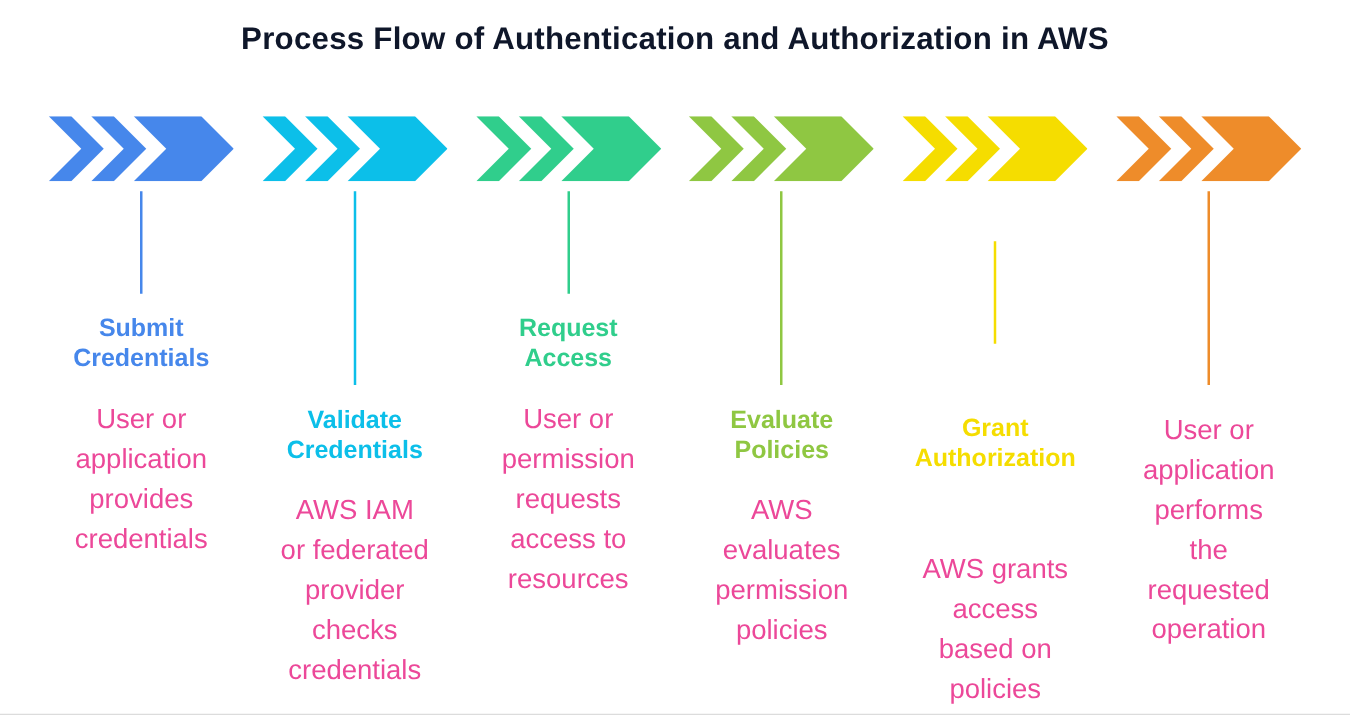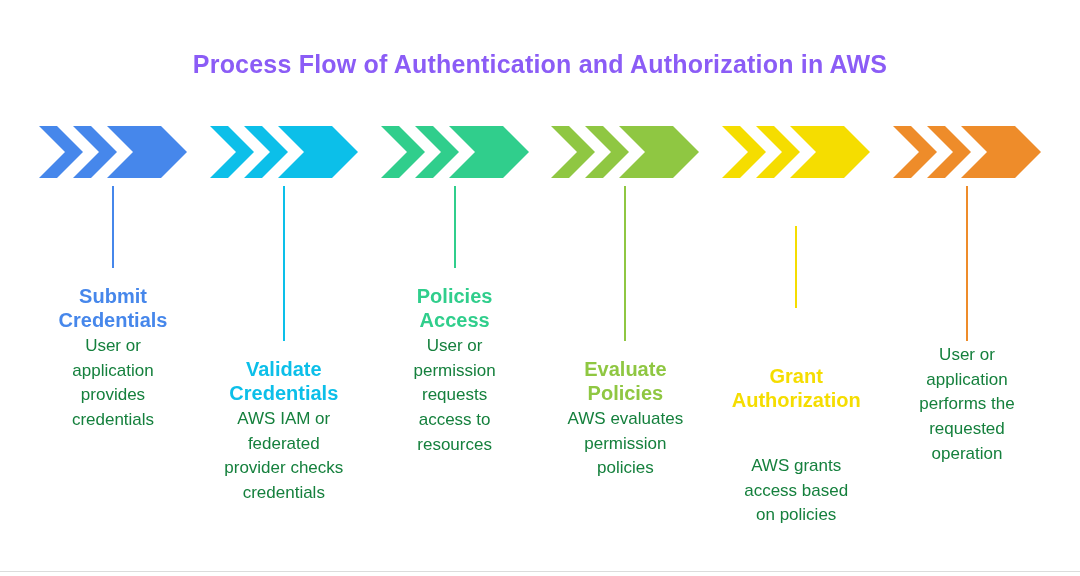--- a/index.html
+++ b/index.html
@@ -6,25 +6,25 @@
   html, body { background: #ffffff; }
   .canvas {
     position: relative;
     width: 1080px;
     height: 576px;
     background: #ffffff;
     overflow: hidden;
     font-family: "Liberation Sans", sans-serif;
   }
   .page-title {
-    margin-top: 50px;
+    margin-top: 17px;
     text-align: center;
     font-size: 25px;
     font-weight: bold;
-    color: #8b5cf6;
+    color: #0f172a;
     letter-spacing: 0.2px;
   }
   .steps-row {
     display: flex;
     justify-content: space-between;
     align-items: flex-start;
     padding: 0 38px;
     margin-top: 47px;
   }
   .step {
@@ -50,26 +50,26 @@
   .step-title {
     margin-top: 16px;
     max-width: 134px;
     font-size: 20px;
     font-weight: bold;
     line-height: 1.2;
     text-align: center;
     color: currentColor;
   }
   .step-desc {
-    margin-top: 2px;
+    margin-top: 20px;
     max-width: 120px;
-    font-size: 17px;
+    font-size: 22px;
     line-height: 1.45;
     text-align: center;
-    color: #15803d;
+    color: #ec4899;
   }
   .bottom-divider {
     position: absolute;
     left: 0;
     right: 0;
     bottom: 4px;
     height: 1px;
     background: #dcdcdc;
   }
 </style>
@@ -104,21 +104,21 @@
       <div class="step-desc">AWS IAM or federated provider checks credentials</div>
     </div>
 
     <div class="step high" style="color: rgb(48, 206, 140);">
       <svg class="arrow-icon" viewBox="0 0 148 52" xmlns="http://www.w3.org/2000/svg">
         <polygon points="0,0 18,0 44,26 18,52 0,52 26,26"></polygon>
         <polygon points="34,0 52,0 78,26 52,52 34,52 60,26"></polygon>
         <polygon points="68,0 122,0 148,26 122,52 68,52 94,26"></polygon>
       </svg>
       <div class="connector"></div>
-      <div class="step-title">Policies Access</div>
+      <div class="step-title">Request Access</div>
       <div class="step-desc">User or permission requests access to resources</div>
     </div>
 
     <div class="step low" style="color: rgb(143, 199, 66);">
       <svg class="arrow-icon" viewBox="0 0 148 52" xmlns="http://www.w3.org/2000/svg">
         <polygon points="0,0 18,0 44,26 18,52 0,52 26,26"></polygon>
         <polygon points="34,0 52,0 78,26 52,52 34,52 60,26"></polygon>
         <polygon points="68,0 122,0 148,26 122,52 68,52 94,26"></polygon>
       </svg>
       <div class="connector"></div>

